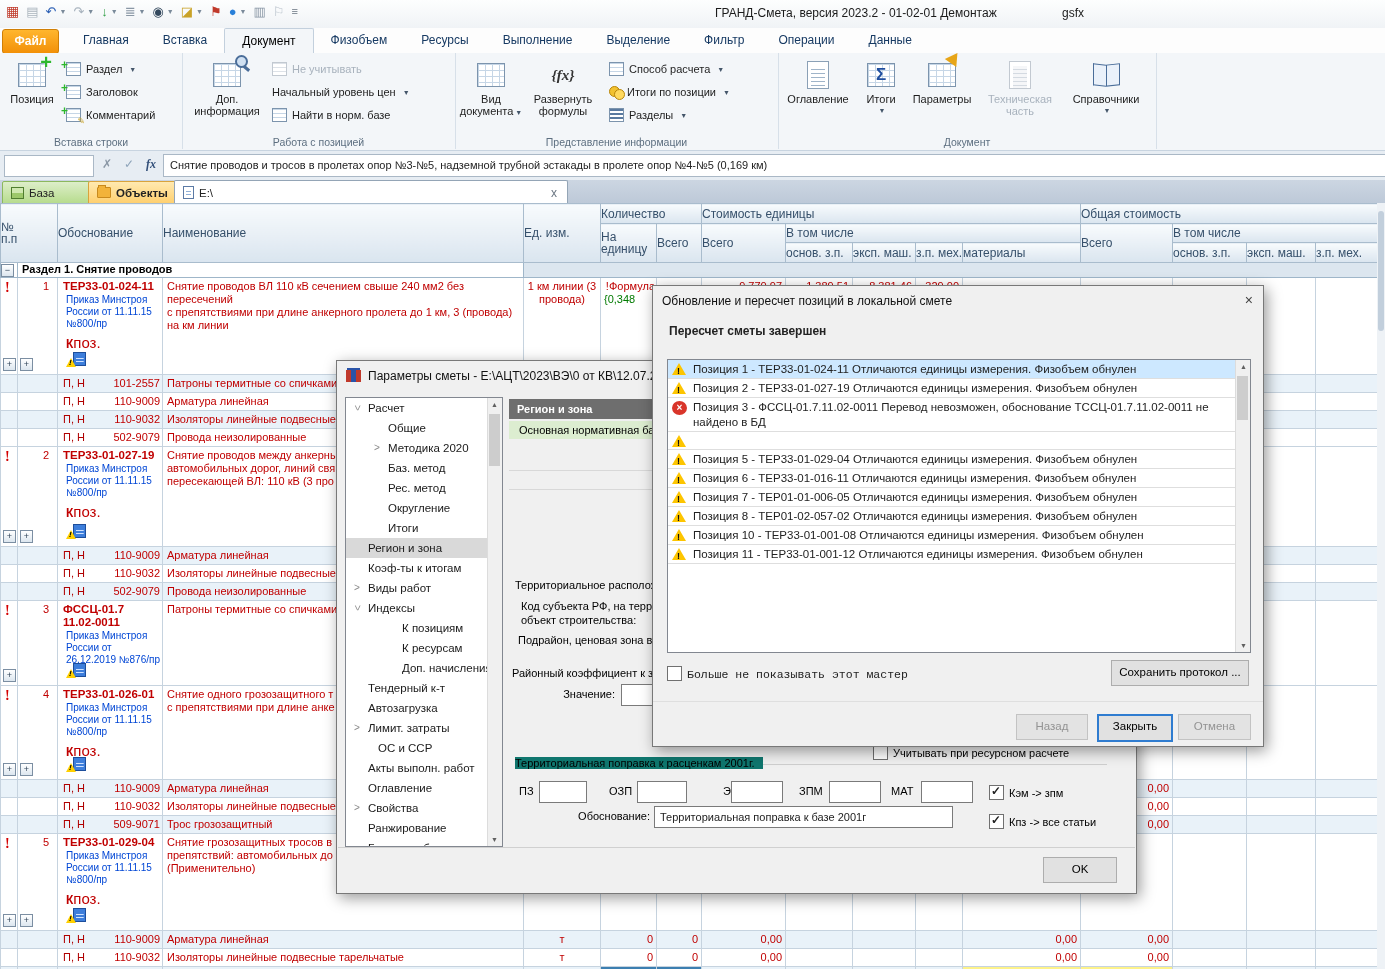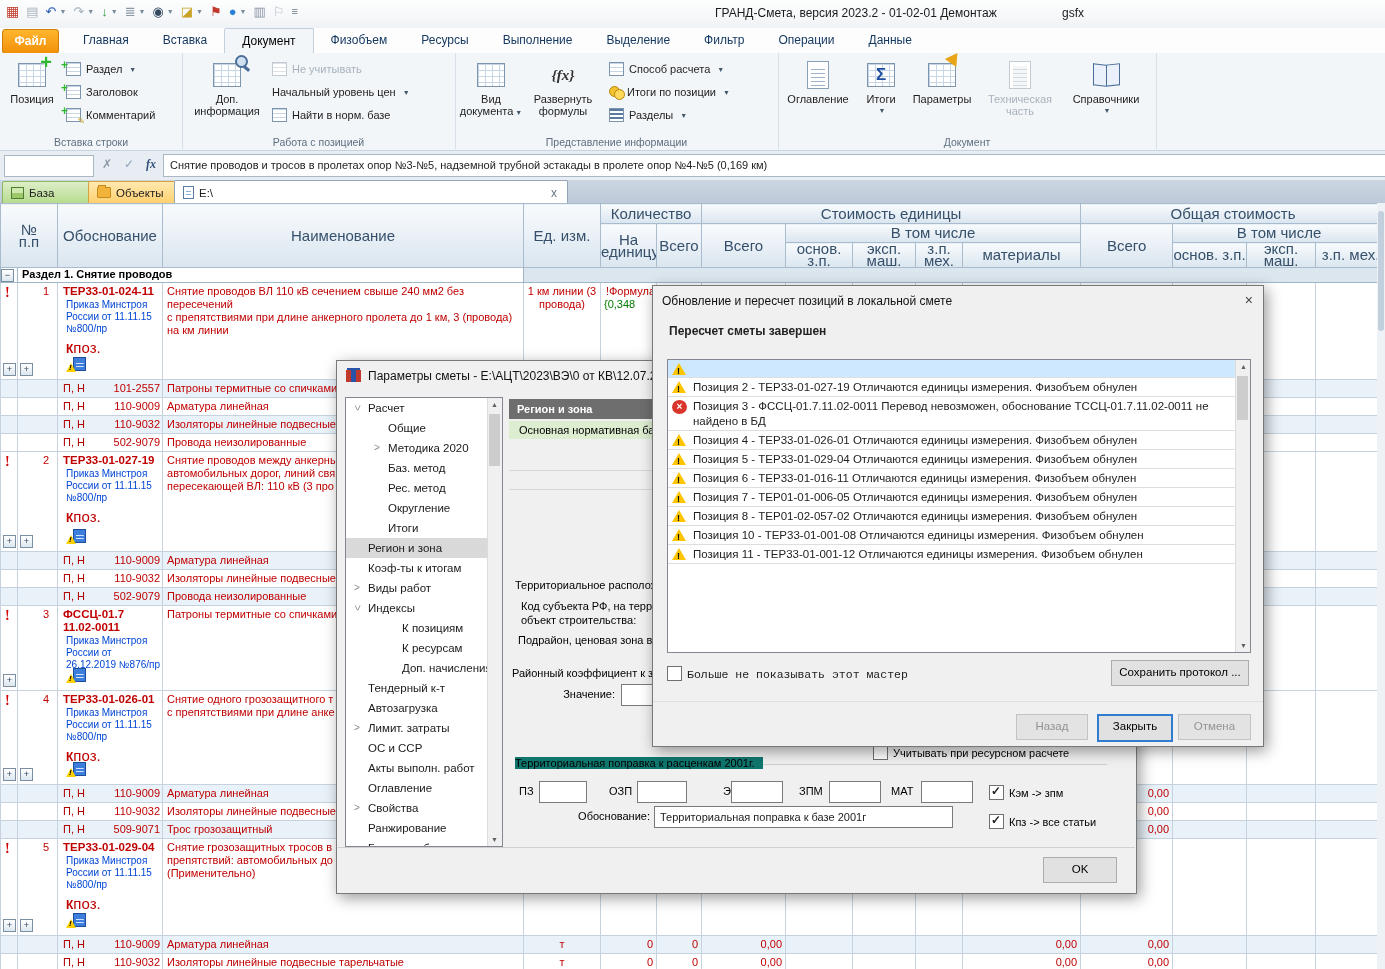--- a/index.html
+++ b/index.html
@@ -74,33 +74,33 @@
   #fbar{position:absolute;left:0;top:151px;width:1385px;height:29px;background:#e7edf3;border-bottom:1px solid #c8d4e0;}
   #namebox{position:absolute;left:4px;top:4px;width:88px;height:20px;background:#fff;border:1px solid #aab8c6;}
   .fbtn{position:absolute;top:6px;font-size:12px;color:#8a97a5;}
   #fx-x{left:102px;} #fx-ok{left:124px;color:#8fa5bb;} #fx-fx{left:146px;font-style:italic;font-family:"Liberation Serif",serif;color:#33507a;font-weight:bold;}
   #fvalue{position:absolute;left:163px;top:3px;width:1216px;height:21px;background:#fff;border:1px solid #aab8c6;
           line-height:21px;padding:0 6px;white-space:nowrap;overflow:hidden;}
   
   #doctabs{position:absolute;left:0;top:180px;width:1385px;height:23px;background:linear-gradient(#ccd6e2,#bdc9d8);}
   .ntab{position:absolute;top:1px;height:21px;border-radius:2px 2px 0 0;display:flex;align-items:center;gap:5px;padding:0 8px;font-size:11.5px;}
   #tab-base{left:2px;width:70px;background:linear-gradient(#ddeec9,#b7dc8e);border:1px solid #8cb85e;}
-  #tab-objects{left:88px;width:72px;background:linear-gradient(#ffe9b0,#ffd070);border:1px solid #d9a33c;}
+  #tab-objects{left:88px;width:72px;background:linear-gradient(#ffe9b0,#ffd070);border:1px solid #d9a33c;font-weight:bold;}
   #tab-doc{left:174px;top:0;height:23px;width:376px;background:#fff;border:1px solid #94a5b6;border-bottom:none;border-radius:2px 2px 0 0;}
   #tab-doc .close{position:absolute;right:10px;color:#6a7682;font-size:12px;}
   .ti-grid{width:11px;height:10px;border:1px solid #4f7d2f;background:linear-gradient(#cfe8b0 50%,#9cc86a 50%);}
   .ti-folder{position:relative;width:12px;height:9px;background:#f2b33a;border:1px solid #c98a1d;border-radius:1px;}
   .ti-folder::before{content:"";position:absolute;left:0;top:-3px;width:6px;height:2px;background:#f2b33a;border:1px solid #c98a1d;border-bottom:none;}
   .ti-page{width:9px;height:11px;background:#fff;border:1px solid #5b7aa5;background-image:repeating-linear-gradient(#fff 0 2px,#8fb0d9 2px 3px);background-size:60% 70%;background-repeat:no-repeat;background-position:2px 2px;}
   
   #grid{position:absolute;left:0;top:203px;width:1385px;}
   table{border-collapse:collapse;table-layout:fixed;width:1385px;}
   th,td{border:1px solid #c6d3df;padding:0;vertical-align:top;overflow:hidden;}
-  thead th{background:linear-gradient(#f8fbfd,#dae5ef);color:#36506b;font-weight:normal;font-size:15px;
-           text-align:center;vertical-align:middle;white-space:pre-line;border-color:#a9bccd;line-height:12px;}
+  thead th{background:linear-gradient(#f8fbfd,#dae5ef);color:#36506b;font-weight:normal;font-size:12px;
+           text-align:left;vertical-align:middle;white-space:pre-line;border-color:#a9bccd;line-height:12px;}
   tr.sec td{background:#dce6ef;border-color:#9fb6c9;}
   tr.sec td.sec-white{background:#fff;}
   .sec-text{font-weight:bold;color:#000;padding-left:4px;line-height:13px;display:inline-block;}
   .expbox{display:inline-block;width:11px;height:11px;border:1px solid #7b8ea2;background:linear-gradient(#fff,#dce6ef);
           font-size:9px;line-height:10px;text-align:center;color:#33475c;}
   td.c-ic{position:relative;}
   .exclaim{position:absolute;left:4px;top:2px;color:#d40000;font-weight:bold;font-size:14px;font-family:"Liberation Serif",serif;}
   .eb-l{position:absolute;left:2px;bottom:3px;}
   .eb-r{position:absolute;left:2px;bottom:3px;}
   td.c-num{position:relative;text-align:right;}
@@ -928,21 +928,21 @@
           <div class="titem sel" style="padding-left: 22px;"><span>Регион и зона</span></div>
           <div class="titem" style="padding-left: 22px;"><span>Коэф-ты к итогам</span></div>
           <div class="titem" style="padding-left: 22px;"><span class="chev" style="left: 8px;">&gt;</span><span>Виды работ</span></div>
           <div class="titem" style="padding-left: 22px;"><span class="chev open" style="left: 8px;">&gt;</span><span>Индексы</span></div>
           <div class="titem" style="padding-left: 56px;"><span>К позициям</span></div>
           <div class="titem" style="padding-left: 56px;"><span>К ресурсам</span></div>
           <div class="titem" style="padding-left: 56px;"><span>Доп. начисления</span></div>
           <div class="titem" style="padding-left: 22px;"><span>Тендерный к-т</span></div>
           <div class="titem" style="padding-left: 22px;"><span>Автозагрузка</span></div>
           <div class="titem" style="padding-left: 22px;"><span class="chev" style="left: 8px;">&gt;</span><span>Лимит. затраты</span></div>
-          <div class="titem" style="padding-left: 22px;"><span>ОС и ССР</span></div>
+          <div class="titem" style=" margin-left: 32px;"><span>ОС и ССР</span></div>
           <div class="titem" style="padding-left: 22px;"><span>Акты выполн. работ</span></div>
           <div class="titem" style="padding-left: 22px;"><span>Оглавление</span></div>
           <div class="titem" style="padding-left: 22px;"><span class="chev" style="left: 8px;">&gt;</span><span>Свойства</span></div>
           <div class="titem" style="padding-left: 22px;"><span>Ранжирование</span></div>
           <div class="titem" style="padding-left: 22px;"><span>Горные работы</span></div>
         </div>
       <div class="tsb">
           <span class="up">▲</span>
           <div class="tthumb"></div>
           <span class="dn">▼</span>
@@ -985,32 +985,32 @@
   <div class="dlg" id="rdlg">
     <div class="dtitle">
       <span>Обновление и пересчет позиций в локальной смете</span>
     </div>
     <span class="dclose">×</span>
     <div id="rhead">Пересчет сметы завершен</div>
     <div id="rlist">
       <div id="rlist-items">
           <div class="ditem sel">
             <span class="ic-warn"></span>
+            <span>Позиция 1 - ТЕР33-01-024-11 Отличаются единицы измерения. Физобъем обнулен</span>
           </div>
           <div class="ditem">
             <span class="ic-warn"></span>
             <span>Позиция 2 - ТЕР33-01-027-19 Отличаются единицы измерения. Физобъем обнулен</span>
           </div>
           <div class="ditem">
             <span class="ic-err">×</span>
             <span>Позиция 3 - ФССЦ-01.7.11.02-0011 Перевод невозможен, обоснование ТССЦ-01.7.11.02-0011 не найдено в БД</span>
           </div>
           <div class="ditem">
             <span class="ic-warn"></span>
-            <span>Позиция 4 - ТЕР33-01-026-01 Отличаются единицы измерения. Физобъем обнулен</span>
           </div>
           <div class="ditem">
             <span class="ic-warn"></span>
             <span>Позиция 5 - ТЕР33-01-029-04 Отличаются единицы измерения. Физобъем обнулен</span>
           </div>
           <div class="ditem">
             <span class="ic-warn"></span>
             <span>Позиция 6 - ТЕР33-01-016-11 Отличаются единицы измерения. Физобъем обнулен</span>
           </div>
           <div class="ditem">

